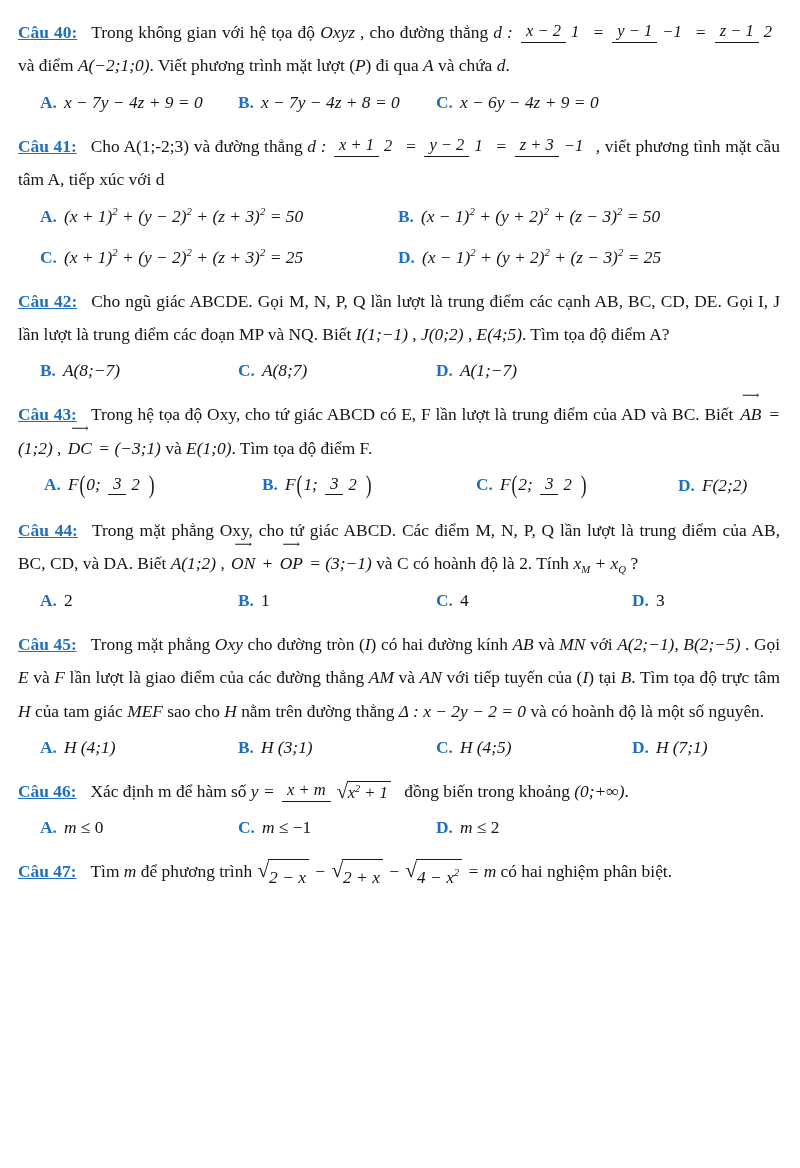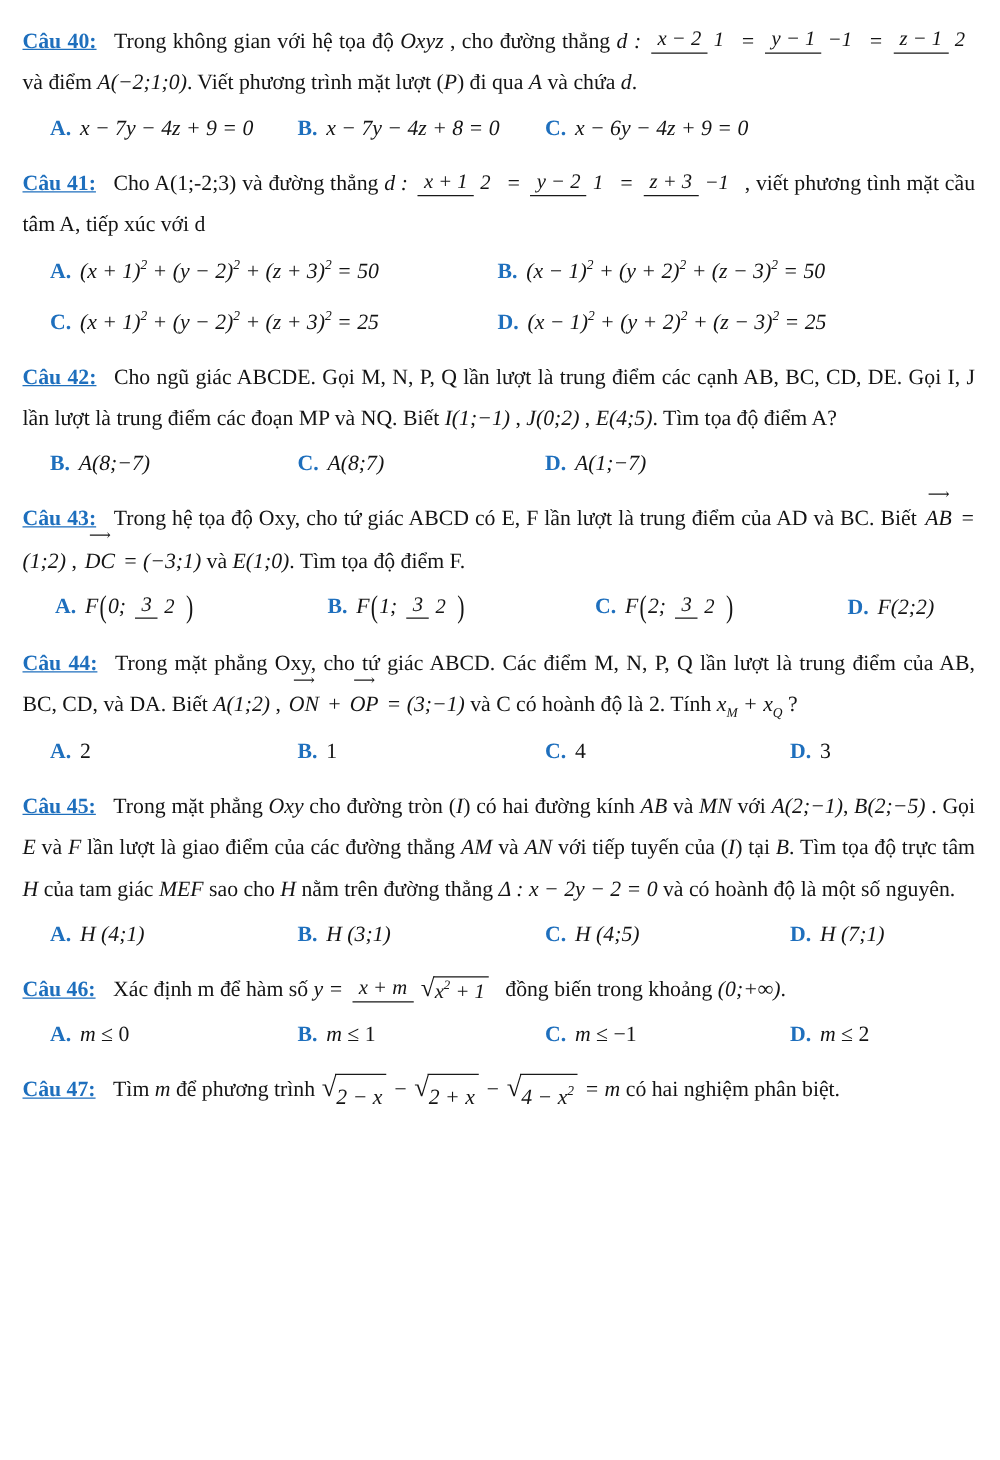--- a/index.html
+++ b/index.html
@@ -136,21 +136,20 @@
   <section class="q">
     <p class="qbody"><b class="qlabel">Câu 46:</b><span><span class="t">Xác định m để hàm số </span><span class="mth">y = </span><span class="frac">
             <span class="fn"><span class="mth">x + m</span></span>
             <span class="fd"><span class="sqrt">
                 <span class="ss">√</span>
                 <span class="sr"><span class="mth">x</span><sup class="sp">2</sup><span class="mth"> + 1</span></span>
               </span></span>
           </span><span class="t"> đồng biến trong khoảng </span><span class="mth">(0;+∞)</span><span class="t">.</span></span></p>
     <div class="answers row4">
       <div class="ans"><span class="letter">A.</span><span class="aval"><span class="mth">m</span><span class="t"> ≤ 0</span></span></div>
-      <div class="ans"><span class="letter">B.</span><span class="aval"><span class="mth">m</span><span class="t"> ≤ 1</span></span></div>
       <div class="ans"><span class="letter">C.</span><span class="aval"><span class="mth">m</span><span class="t"> ≤ −1</span></span></div>
       <div class="ans"><span class="letter">D.</span><span class="aval"><span class="mth">m</span><span class="t"> ≤ 2</span></span></div>
     </div>
   </section>
 
   <section class="q">
     <p class="qbody"><b class="qlabel">Câu 47:</b><span><span class="t">Tìm </span><span class="mth">m</span><span class="t"> để phương trình </span><span class="sqrt">
             <span class="ss">√</span>
             <span class="sr"><span class="mth">2 − x</span></span>
           </span><span class="mth"> − </span><span class="sqrt">

